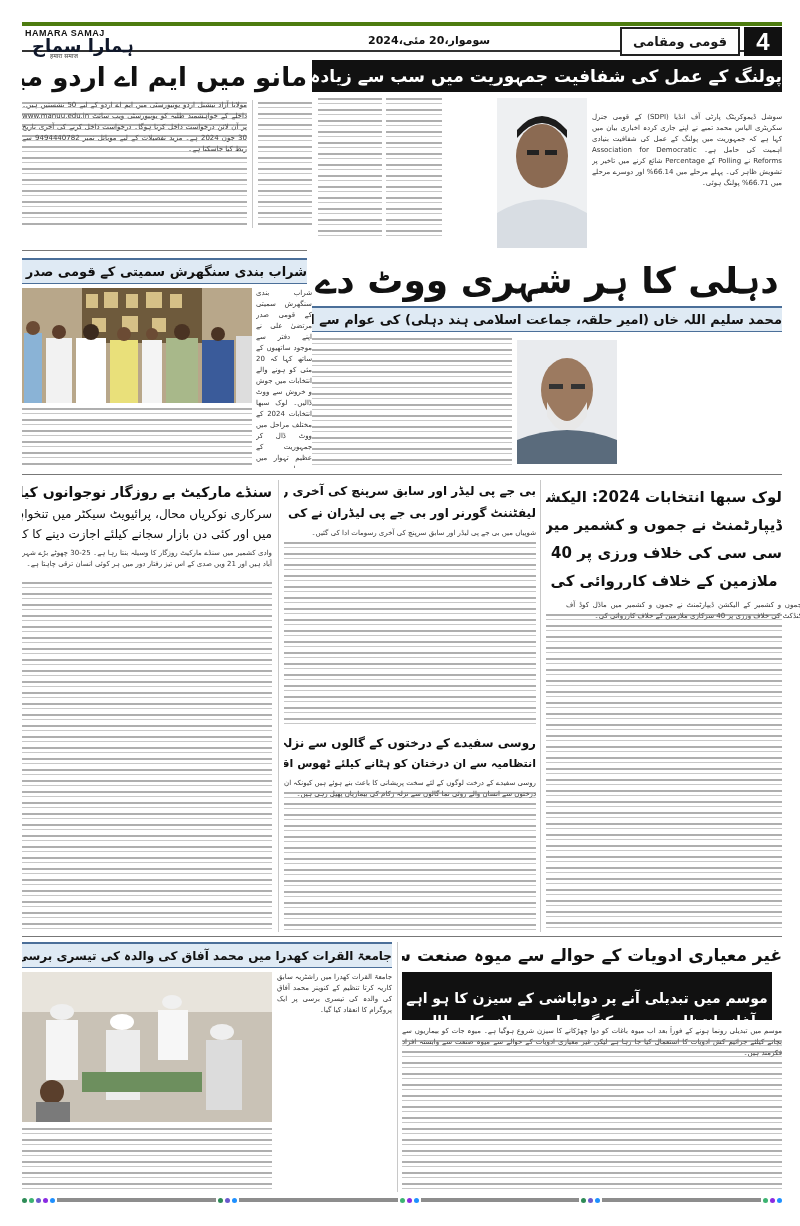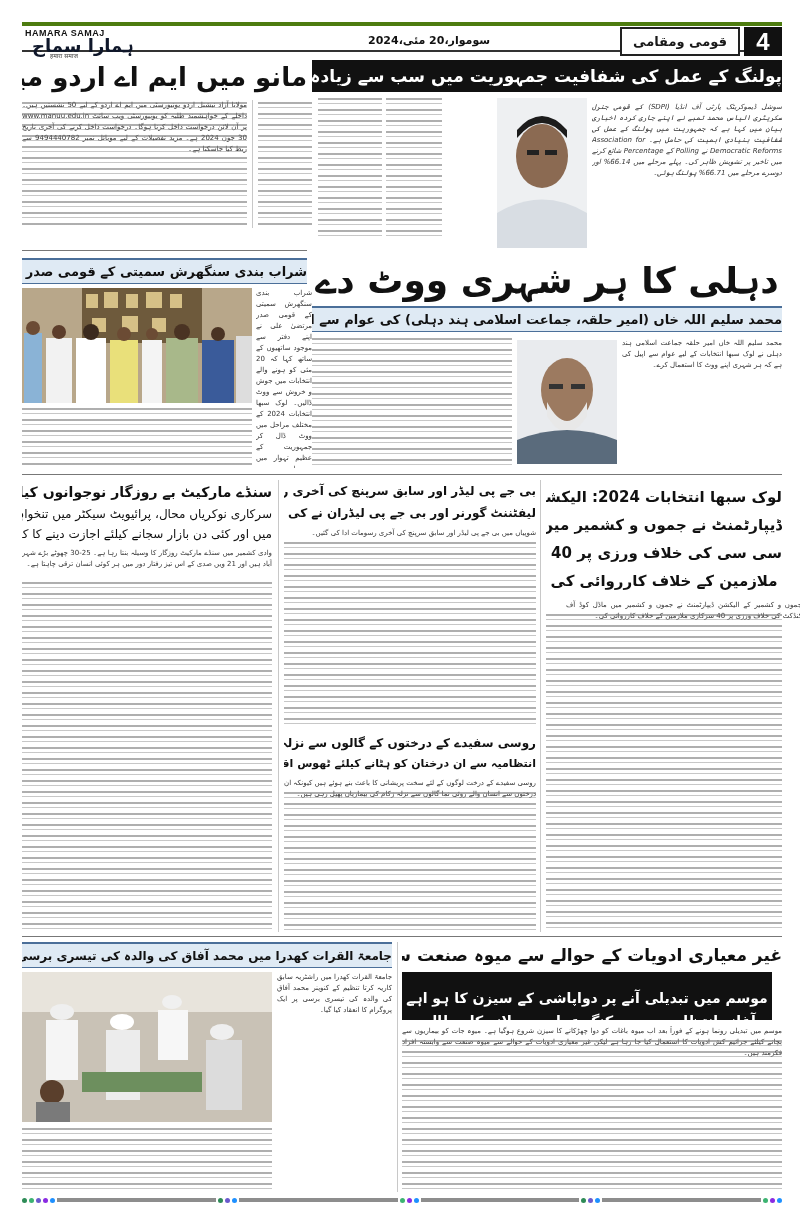--- a/index.html
+++ b/index.html
@@ -75,21 +75,21 @@
   <div class="abs photo" style="left:475px; top:76px; width:90px; height:150px;">
     <svg width="90" height="150" viewBox="0 0 90 150">
       <rect width="90" height="150" fill="#eef0f2"></rect>
       <ellipse cx="45" cy="58" rx="26" ry="32" fill="#8b6a52"></ellipse>
       <path d="M20 40 Q45 10 70 40 L70 32 Q45 4 20 32 Z" fill="#1c1c1c"></path>
       <path d="M0 150 L0 115 Q45 88 90 115 L90 150 Z" fill="#d8dde3"></path>
       <rect x="30" y="52" width="12" height="5" fill="#222"></rect>
         <rect x="48" y="52" width="12" height="5" fill="#222"></rect>
     </svg>
   </div>
-  <div class="abs copy" style="left:570px; top:80px; width:190px; height:150px;font-style:italic;">
+  <div class="abs copy" style="left:570px; top:90px; width:190px; height:150px;">
     <span>سوشل ڈیموکریٹک پارٹی آف انڈیا (SDPI) کے قومی جنرل سکریٹری الیاس محمد تمبے نے اپنے جاری کردہ اخباری بیان میں کہا ہے کہ جمہوریت میں پولنگ کے عمل کی شفافیت بنیادی اہمیت کی حامل ہے۔ Association for Democratic Reforms نے Polling کے Percentage شائع کرنے میں تاخیر پر تشویش ظاہر کی۔ پہلے مرحلے میں 66.14% اور دوسرے مرحلے میں 66.71% پولنگ ہوئی۔</span>
   </div>
 
   <div class="abs rule-h" style="left:0; top:228px; width:285px;"></div>
 
   <div class="abs hl-blue" style="left:0; top:236px; width:285px; height:26px; font-size:13px; line-height:24px;">
     <span>شراب بندی سنگھرش سمیتی کے قومی صدر مرتضیٰ علی کی ووٹروں سے ووٹ دینے کی اپیل</span>
   </div>
   <div class="abs photo" style="left:0; top:266px; width:230px; height:115px;">
     <svg width="230" height="115" viewBox="0 0 230 115">
@@ -139,23 +139,20 @@
   <div class="abs photo" style="left:495px; top:318px; width:100px; height:124px;">
     <svg width="100" height="124" viewBox="0 0 100 124">
       <rect width="100" height="124" fill="#e9ebee"></rect>
       <ellipse cx="50" cy="50" rx="26" ry="32" fill="#9c7a60"></ellipse>
       <path d="M30 62 Q50 100 70 62 L70 76 Q50 108 30 76 Z" fill="#e8e8e8"></path>
       <rect x="32" y="44" width="14" height="5" fill="#333"></rect>
         <rect x="54" y="44" width="14" height="5" fill="#333"></rect>
       <path d="M0 124 L0 100 Q50 80 100 100 L100 124 Z" fill="#5a6b7c"></path>
     </svg>
   </div>
-  <div class="abs copy" style="left:600px; top:316px; width:160px; height:130px;">
-    <span>محمد سلیم اللہ خاں امیر حلقہ جماعت اسلامی ہند دہلی نے لوک سبھا انتخابات کے لیے عوام سے اپیل کی ہے کہ ہر شہری اپنے ووٹ کا استعمال کرے۔</span>
-  </div>
 
   <div class="abs rule-h" style="left:0; top:452px; width:760px;"></div>
 
   <div class="abs hl-plain" style="left:0; top:458px; width:250px; height:24px; font-size:14px; line-height:24px;">
     <span>سنڈے مارکیٹ بے روزگار نوجوانوں کیلئے روزگار کا ایک اہم وسیلہ</span>
   </div>
   <div class="abs hl-plain" style="left:0; top:482px; width:250px; height:20px; font-size:12px; line-height:20px; font-weight:normal;">
     <span>سرکاری نوکریاں محال، پرائیویٹ سیکٹر میں تنخواہیں محدود، ہفتے</span>
   </div>
   <div class="abs hl-plain" style="left:0; top:502px; width:250px; height:20px; font-size:12px; line-height:20px; font-weight:normal;">

